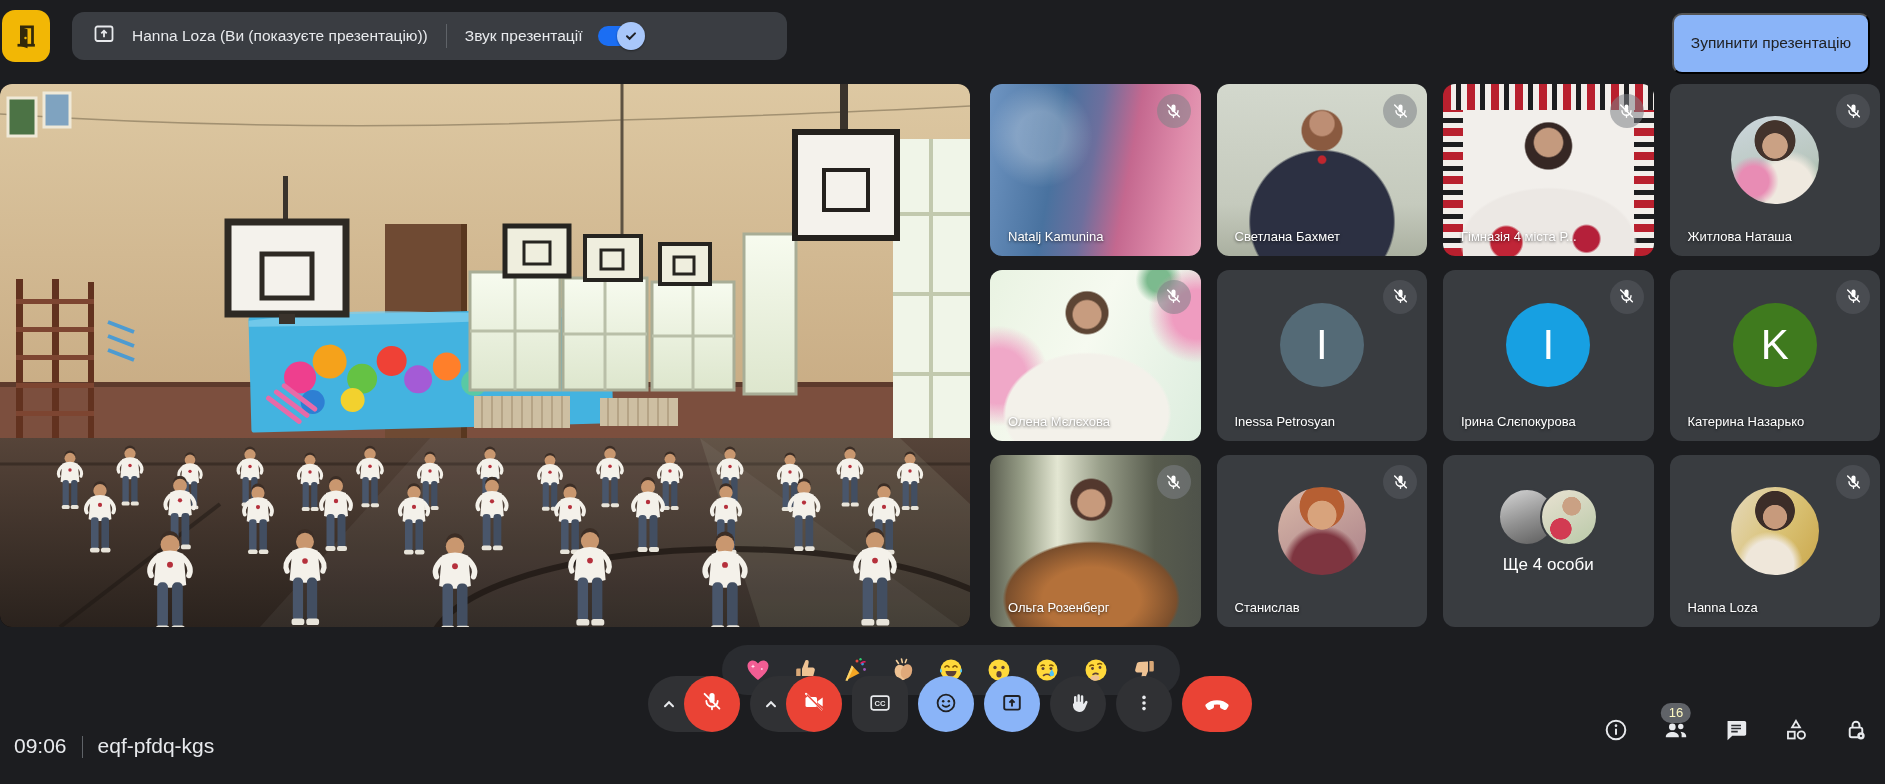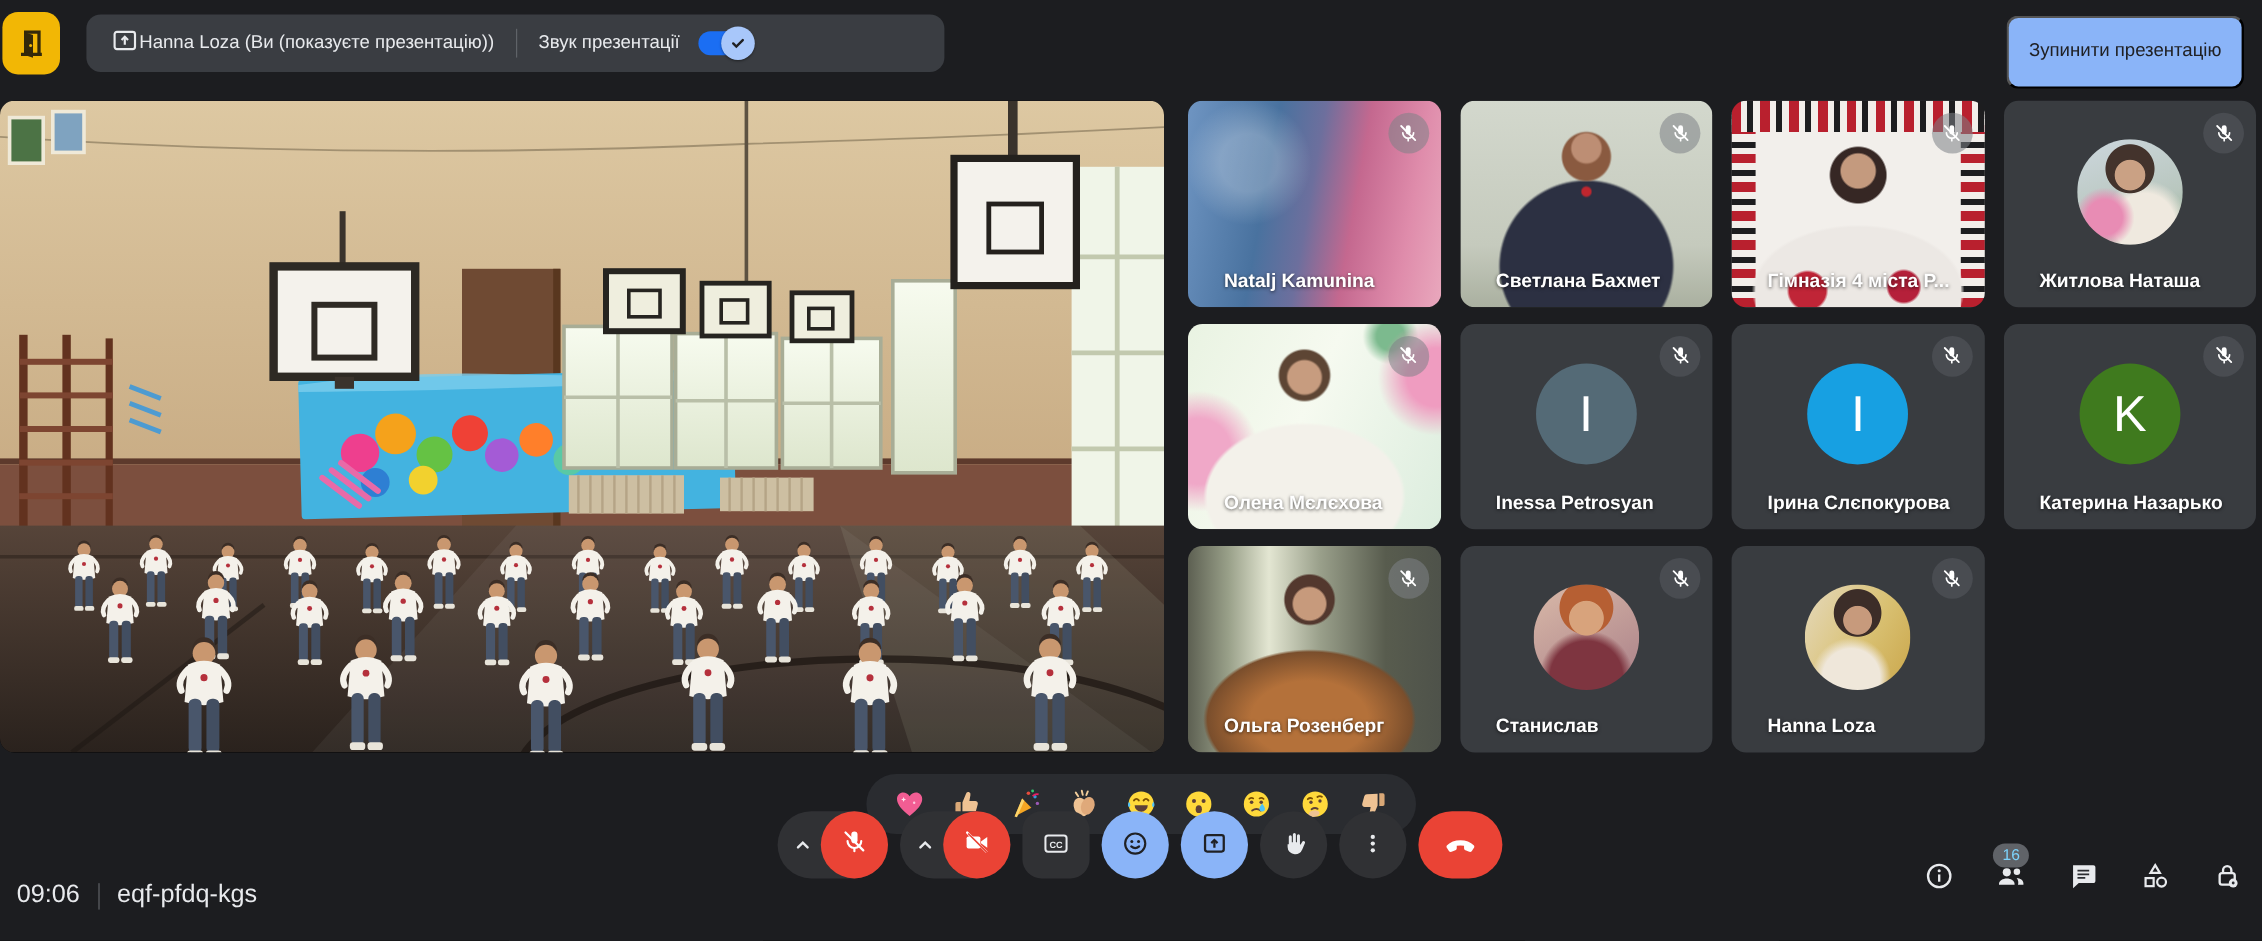--- a/index.html
+++ b/index.html
@@ -22,22 +22,22 @@
     display:flex;align-items:center;justify-content:center;text-align:center;cursor:pointer;padding:0 12px;}
 
   
   .stage{position:absolute;left:0;top:84px;width:970px;height:543px;border-radius:12px;overflow:hidden;background:#000;}
   .stage svg{display:block;width:100%;height:100%;}
 
   
   .grid{position:absolute;left:990px;top:84px;width:890px;height:543px;
     display:grid;grid-template-columns:repeat(4,1fr);grid-template-rows:repeat(3,1fr);gap:14px 16px;}
   .tile{position:relative;border-radius:12px;overflow:hidden;background:#393c40;cursor:pointer;}
-  .tile-name{position:absolute;left:18px;bottom:12px;color:#fff;font-size:16px;font-weight:700;
-    text-shadow:0 1px 3px rgba(0,0,0,.65);white-space:nowrap;margin-left:12px;}
+  .tile-name{position:absolute;left:18px;bottom:12px;color:#fff;font-size:13px;font-weight:400;
+    text-shadow:0 1px 3px rgba(0,0,0,.65);white-space:nowrap;}
   .mic-badge{position:absolute;top:10px;right:10px;width:34px;height:34px;border-radius:50%;
     background:rgba(125,130,135,.55);display:flex;align-items:center;justify-content:center;}
   .tile.dark .mic-badge{background:#494c51;}
   .letter-avatar{position:absolute;left:50%;top:44%;transform:translate(-50%,-50%);
     width:84px;height:84px;border-radius:50%;display:flex;align-items:center;justify-content:center;
     color:#fff;font-size:42px;font-weight:400;}
   .photo-avatar{position:absolute;left:50%;top:44%;transform:translate(-50%,-50%);
     width:88px;height:88px;border-radius:50%;}
   .pair{position:absolute;left:50%;top:36%;transform:translate(-50%,-50%);display:flex;}
   .pa{width:58px;height:58px;border-radius:50%;border:2px solid #393c40;}
@@ -118,21 +118,21 @@
     background:#ea4335;display:flex;align-items:center;justify-content:center;}
   .btn-round{width:56px;height:56px;border-radius:50%;border:none;background:#303134;cursor:pointer;
     display:flex;align-items:center;justify-content:center;padding:0;}
   .btn-round.blue{background:#8ab4f8;}
   .btn-round.sq{border-radius:16px;}
   .end-call{width:70px;height:56px;border-radius:28px;border:none;background:#ea4335;cursor:pointer;
     display:flex;align-items:center;justify-content:center;padding:0;}
   .right-ctl{position:absolute;right:16px;top:719px;display:flex;align-items:center;gap:34px;}
   .ricon{position:relative;width:26px;height:26px;cursor:pointer;display:flex;align-items:center;justify-content:center;}
   .count-badge{position:absolute;top:-16px;left:50%;transform:translateX(-50%);
-    background:#606368;color:#7dd3fc;font-size:13px;font-weight:500;border-radius:11px;padding:2px 8px;line-height:1.2;}
+    background:#606368;color:#fef9c3;font-size:13px;font-weight:500;border-radius:11px;padding:2px 8px;line-height:1.2;}
 </style>
 </head>
 <body>
 
 <div class="app">
 
   <div class="door-btn">
     <svg width="30" height="30" viewBox="0 0 24 24">
       <path d="M7.2 4.6h10v14.8" fill="none" stroke="#33290a" stroke-width="2.2"></path>
       <path d="M7.2 4.6l6 1.9v15.2l-6-2z" fill="#33290a"></path>
@@ -142,21 +142,21 @@
   </div>
 
   <div class="top-pill">
     <span>
       <svg width="24" height="24" viewBox="0 0 24 24">
         <rect x="3.5" y="4.5" width="17" height="14.5" rx="2" fill="none" stroke="#e8eaed" stroke-width="1.8"></rect>
         <path d="M12 15.2V9.2" stroke="#e8eaed" stroke-width="1.8"></path>
         <path d="M9.3 11.4L12 8.7l2.7 2.7" fill="none" stroke="#e8eaed" stroke-width="1.8"></path>
       </svg>
     </span>
-    <span class="txt" style="">Hanna Loza (Ви (показуєте презентацію))</span>
+    <span class="txt" style="margin-left:16px">Hanna Loza (Ви (показуєте презентацію))</span>
     <span class="top-divider"></span>
     <span class="txt">Звук презентації</span>
     <span class="toggle">
       <span class="track"></span>
       <span class="thumb">
         <svg width="16" height="16" viewBox="0 0 16 16">
           <path d="M4 8.2l2.6 2.6L12 5.4" fill="none" stroke="#202124" stroke-width="2" stroke-linecap="round"></path>
         </svg>
       </span>
     </span>
@@ -426,20 +426,27 @@
         <div class="mic-badge">
           <svg width="19" height="19" viewBox="0 0 24 24">
             <rect x="9.4" y="3" width="5.2" height="9.8" rx="2.6" fill="#fff"></rect>
             <path d="M6.3 11a5.7 5.7 0 0 0 11.4 0" fill="none" stroke="#fff" stroke-width="1.8" stroke-linecap="round"></path>
             <path d="M12 16.7v2.6" stroke="#fff" stroke-width="1.8" stroke-linecap="round"></path>
             <path d="M4.6 3.8l14.8 14.8" stroke="#fff" stroke-width="1.9" stroke-linecap="round"></path>
           </svg>
         </div>
       </div>
       <div class="tile dark">
+        <div class="pair">
+          <div class="pa a"></div>
+          <div class="pa b"></div>
+        </div>
+        <div class="group-name">Ще 4 особи</div>
+      </div>
+      <div class="tile dark">
         <div class="photo-avatar av-hanna"></div>
         <div class="tile-name">Hanna Loza</div>
         <div class="mic-badge">
           <svg width="19" height="19" viewBox="0 0 24 24">
             <rect x="9.4" y="3" width="5.2" height="9.8" rx="2.6" fill="#fff"></rect>
             <path d="M6.3 11a5.7 5.7 0 0 0 11.4 0" fill="none" stroke="#fff" stroke-width="1.8" stroke-linecap="round"></path>
             <path d="M12 16.7v2.6" stroke="#fff" stroke-width="1.8" stroke-linecap="round"></path>
             <path d="M4.6 3.8l14.8 14.8" stroke="#fff" stroke-width="1.9" stroke-linecap="round"></path>
           </svg>
         </div>

